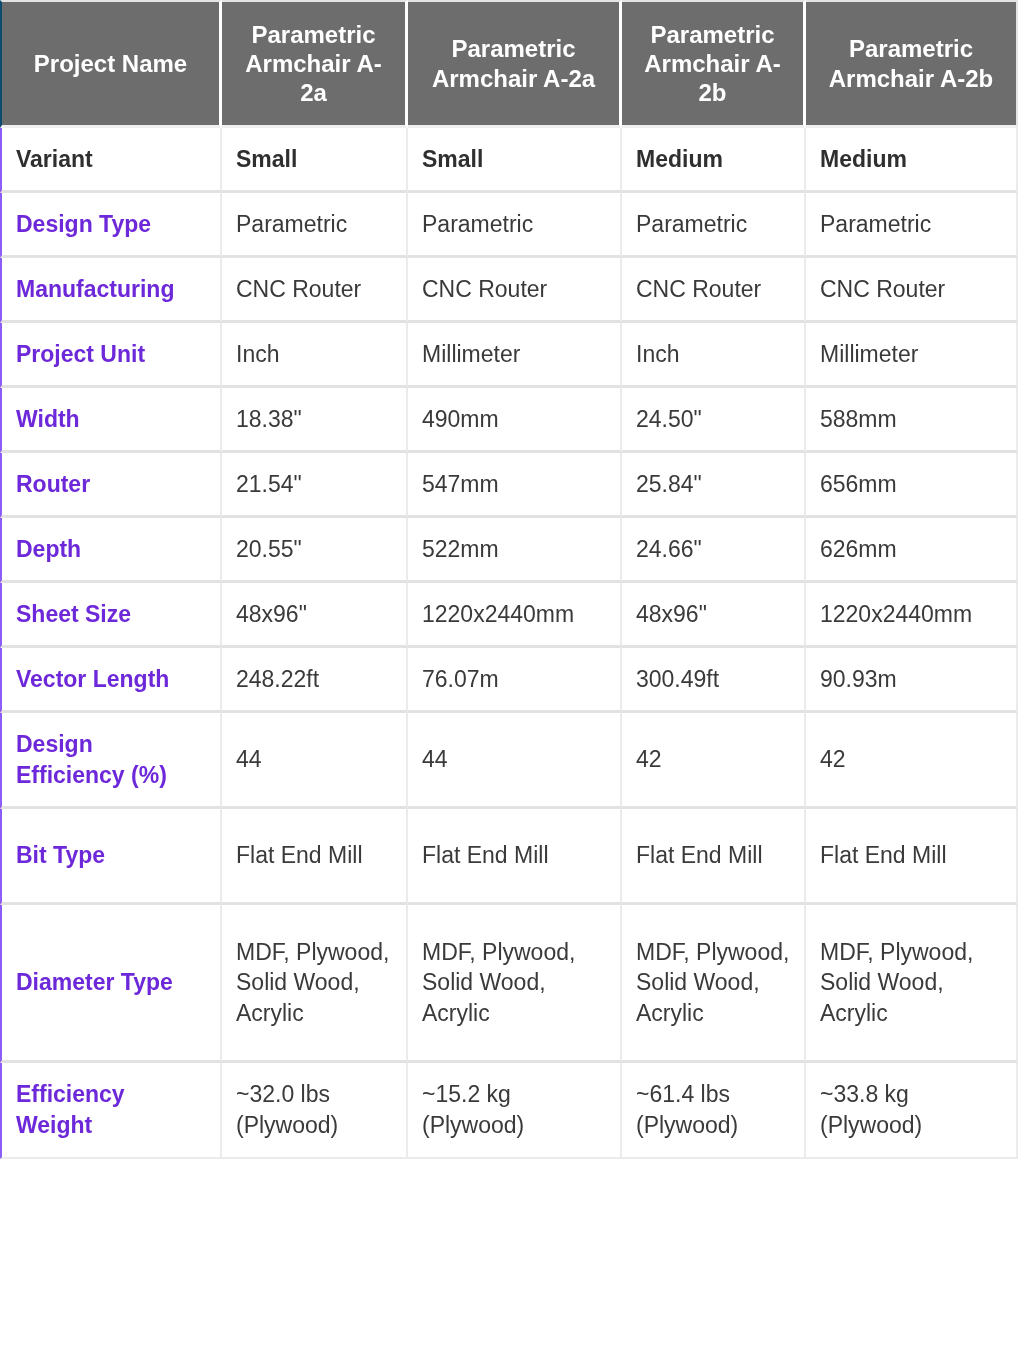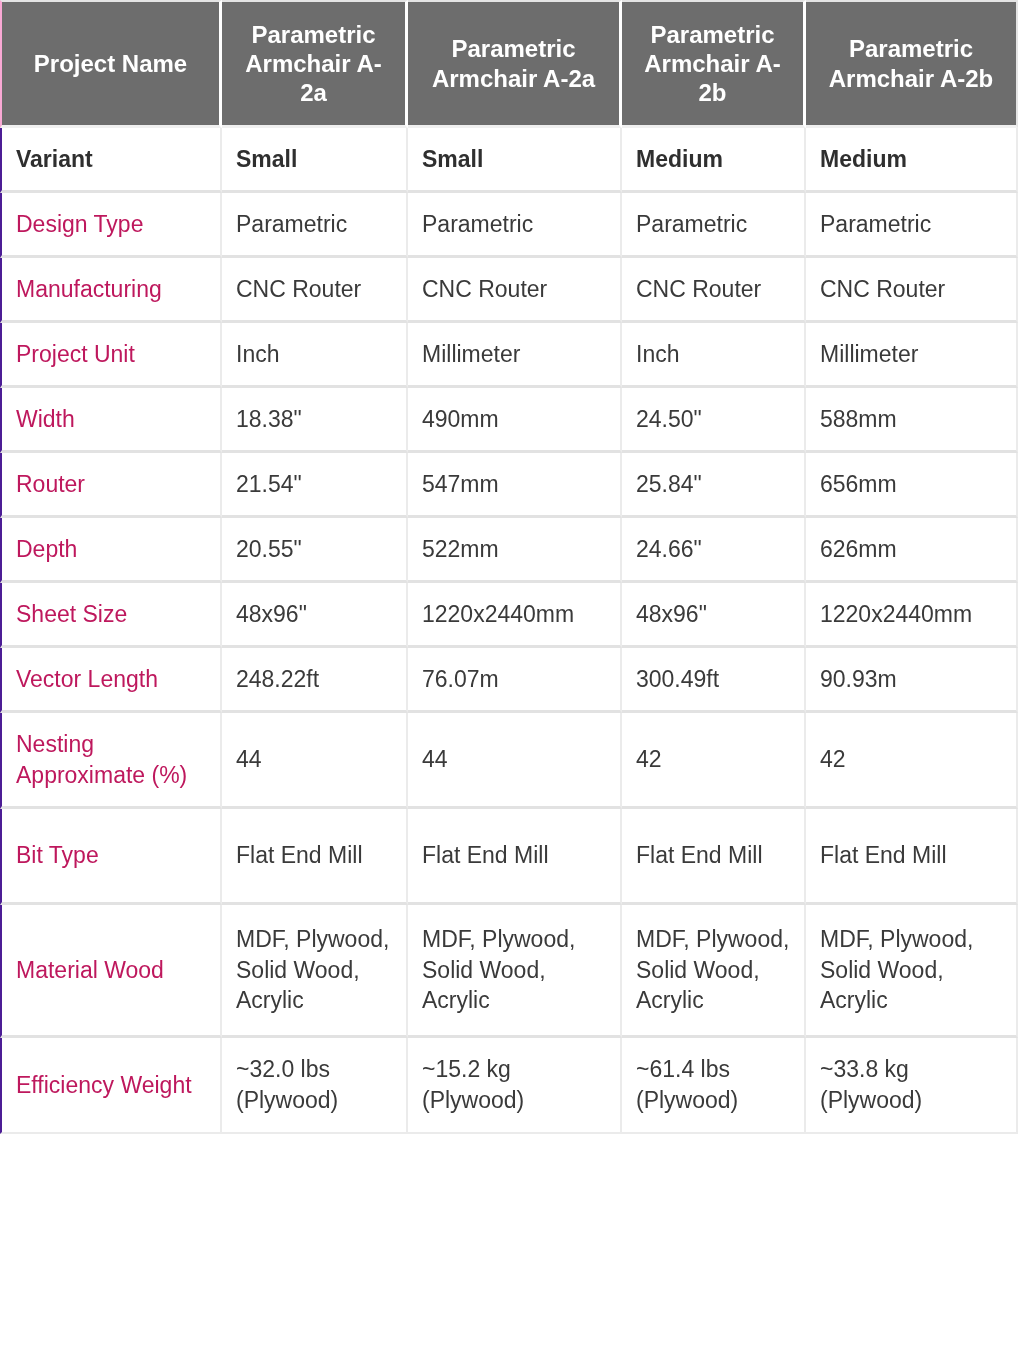--- a/index.html
+++ b/index.html
@@ -42,63 +42,63 @@
     line-height: 1.22;
     text-align: center;
     vertical-align: middle;
     height: 128px;
     padding: 6px 10px;
     border-right: 3px solid #ffffff;
     border-bottom: 3px solid #f0f0f0;
     border-top: 2px solid #e4e4e4;
   }
   thead th:first-child {
-    border-left: 2px solid #f9a8d4;
+    border-left: 2px solid #0c4a6e;
   }
   thead th:last-child {
     border-right: 2px solid #e4e4e4;
   }
 
   
   tbody td {
     background: #ffffff;
     border-right: 2px solid #ebebeb;
     border-bottom: 3px solid #e2e2e2;
     padding: 13px 14px;
     vertical-align: middle;
     font-size: 23px;
     line-height: 1.33;
     color: #3a3a3a;
     height: 65px;
   }
   tbody td:first-child {
-    border-left: 2px solid #4c1d95;
+    border-left: 2px solid #8b5cf6;
   }
   tbody td:last-child {
     border-right: 2px solid #ebebeb;
   }
   tbody tr:last-child td {
     border-bottom: 2px solid #ebebeb;
   }
 
   td.row-label {
-    font-weight: normal;
-    color: #be185d;
+    font-weight: bold;
+    color: #6d28d9;
     font-size: 23px;
   }
 
   
   tr.row-emph td {
     font-weight: bold;
     color: #2f2f2f;
   }
 
   
   tr.tall-2 td { height: 96px; }
-  tr.tall-4 td { height: 133px; }
+  tr.tall-4 td { height: 158px; }
 </style>
 </head>
 <body>
 
 <div class="spec-table-wrap">
   <table class="spec-table">
     <colgroup>
       <col class="c-label">
       <col class="c-v1">
       <col class="c-v2">
@@ -172,35 +172,35 @@
           <td>1220x2440mm</td>
         </tr>
         <tr>
           <td class="row-label">Vector Length</td>
           <td>248.22ft</td>
           <td>76.07m</td>
           <td>300.49ft</td>
           <td>90.93m</td>
         </tr>
         <tr class="tall-2">
-          <td class="row-label">Nesting Approximate (%)</td>
+          <td class="row-label">Design Efficiency (%)</td>
           <td>44</td>
           <td>44</td>
           <td>42</td>
           <td>42</td>
         </tr>
         <tr class="tall-2">
           <td class="row-label">Bit Type</td>
           <td>Flat End Mill</td>
           <td>Flat End Mill</td>
           <td>Flat End Mill</td>
           <td>Flat End Mill</td>
         </tr>
         <tr class="tall-4">
-          <td class="row-label">Material Wood</td>
+          <td class="row-label">Diameter Type</td>
           <td>MDF, Plywood, Solid Wood, Acrylic</td>
           <td>MDF, Plywood, Solid Wood, Acrylic</td>
           <td>MDF, Plywood, Solid Wood, Acrylic</td>
           <td>MDF, Plywood, Solid Wood, Acrylic</td>
         </tr>
         <tr class="tall-2">
           <td class="row-label">Efficiency Weight</td>
           <td>~32.0 lbs (Plywood)</td>
           <td>~15.2 kg (Plywood)</td>
           <td>~61.4 lbs (Plywood)</td>

